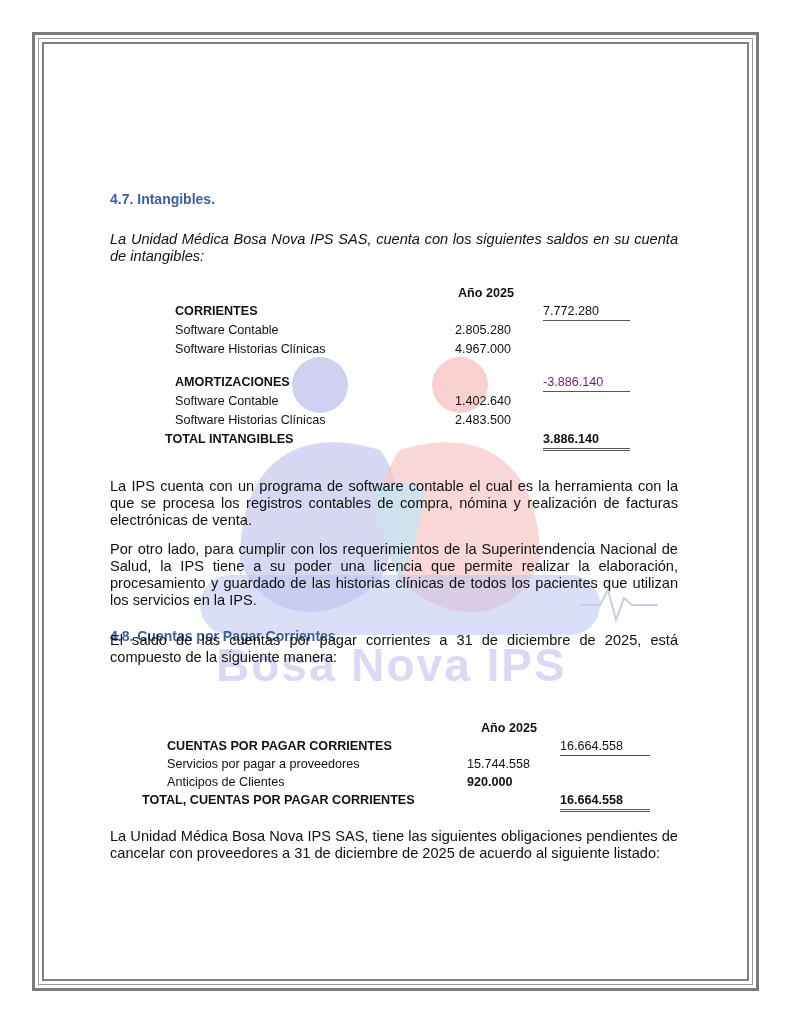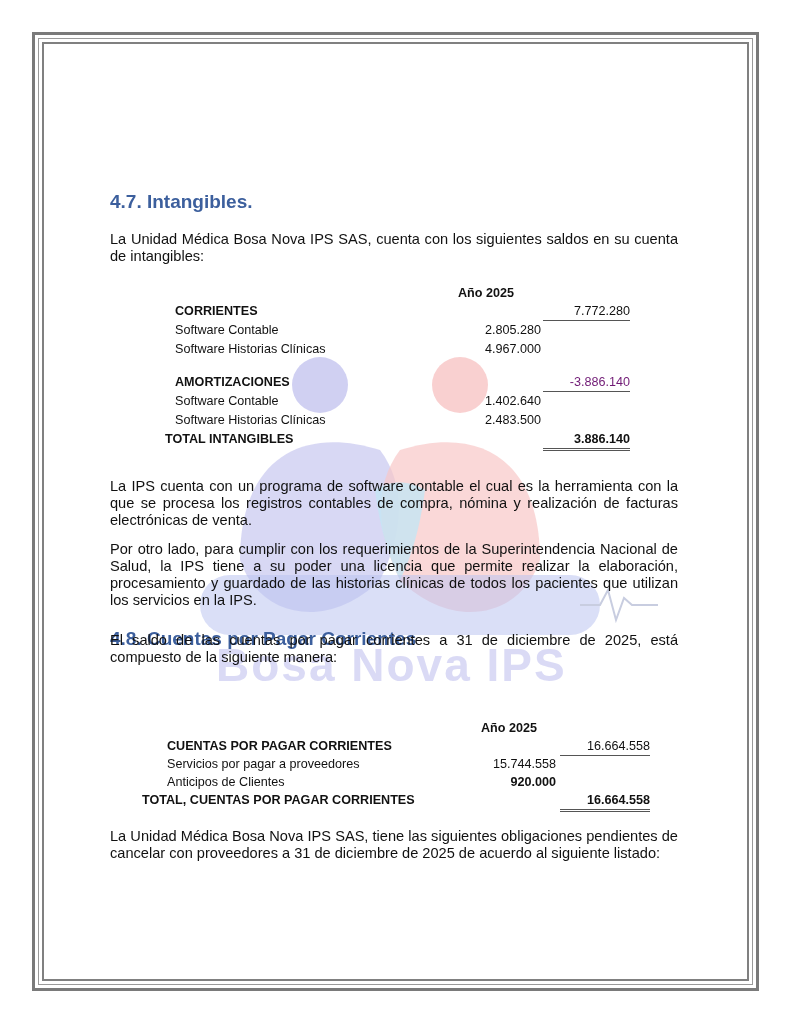--- a/index.html
+++ b/index.html
@@ -11,28 +11,28 @@
     .border-inner { position: absolute; left: 42px; top: 42px; width: 707px; height: 939px; border: 2px solid #808080; box-sizing: border-box; }
 
     
     .watermark { position: absolute; left: 180px; top: 330px; width: 480px; height: 370px; pointer-events: none; }
     .wm-text { position: absolute; font-family: "Liberation Sans", sans-serif; font-weight: bold; white-space: nowrap; }
     .wm-line1 { left: 40px; top: 250px; font-size: 40px; font-style: italic; color: rgba(255,255,255,0.9); letter-spacing: 2px; }
     .wm-line2 { left: 36px; top: 308px; font-size: 46px; color: rgba(150,150,225,0.35); letter-spacing: 2px; }
 
     .content { position: absolute; left: 110px; top: 0; width: 568px; }
 
-    h2 { margin: 0; position: absolute; left: 0; font-size: 19px; font-weight: bold; color: #3c5f9d; white-space: nowrap; }
+    h2 { margin: 0; position: absolute; left: 0; font-size: 14px; font-weight: bold; color: #3c5f9d; white-space: nowrap; }
     p { margin: 0; position: absolute; left: 0; width: 568px; font-size: 14.6px; line-height: 17px; text-align: justify; text-align-last: left; }
 
     .tbl { position: absolute; font-family: "Liberation Sans", sans-serif; font-size: 12.6px; line-height: 18px; }
     .row { position: absolute; white-space: nowrap; }
     .lbl { position: absolute; left: 0; }
     .bold { font-weight: bold; }
-    .num { position: absolute; text-align: right; }
+    .num { position: absolute; text-align: left; }
     .red { color: #701a75; }
     .uline { border-bottom: 1px solid #555; }
     .dline { border-bottom: 3px double #555; }
   </style>
 </head>
 <body>
 
 <div class="border-outer"></div>
 <div class="border-mid"></div>
 <div class="border-inner"></div>
@@ -46,21 +46,21 @@
     <path d="M195 160 C 210 150, 230 150, 245 160 C 240 200, 230 230, 220 250 C 210 230, 200 200, 195 160 Z" fill="#c4e6f4" opacity="0.8"></path>
     <rect x="20" y="245" width="400" height="60" rx="30" fill="#bcc4f0" opacity="0.55"></rect>
     <polyline points="400,275 420,275 428,260 436,290 444,268 452,275 478,275" fill="none" stroke="#c8cde0" stroke-width="2"></polyline>
   </svg>
   <div class="wm-text wm-line2">Bosa Nova IPS</div>
 </div>
 
 <div class="content">
 
   <h2 style="top:191px;">4.7. Intangibles.</h2>
-  <p style="top:231px;">La Unidad Médica Bosa Nova IPS SAS, cuenta con los siguientes saldos en su cuenta de intangibles:</p>
+  <p style="top:231px;font-style:italic;">La Unidad Médica Bosa Nova IPS SAS, cuenta con los siguientes saldos en su cuenta de intangibles:</p>
 
   <div class="tbl" style="left:55px; top:284px; width:465px; height:170px;">
     <div class="row bold" style="left:293px; top:0;">Año 2025</div>
 
     <div class="row" style="left:10px; top:18px; width:455px;">
       <span class="lbl bold">CORRIENTES</span>
       <span class="num uline" style="left:368px; width:87px;">7.772.280</span>
     </div>
     <div class="row" style="left:10px; top:37px; width:455px;">
       <span class="lbl">Software Contable</span>

